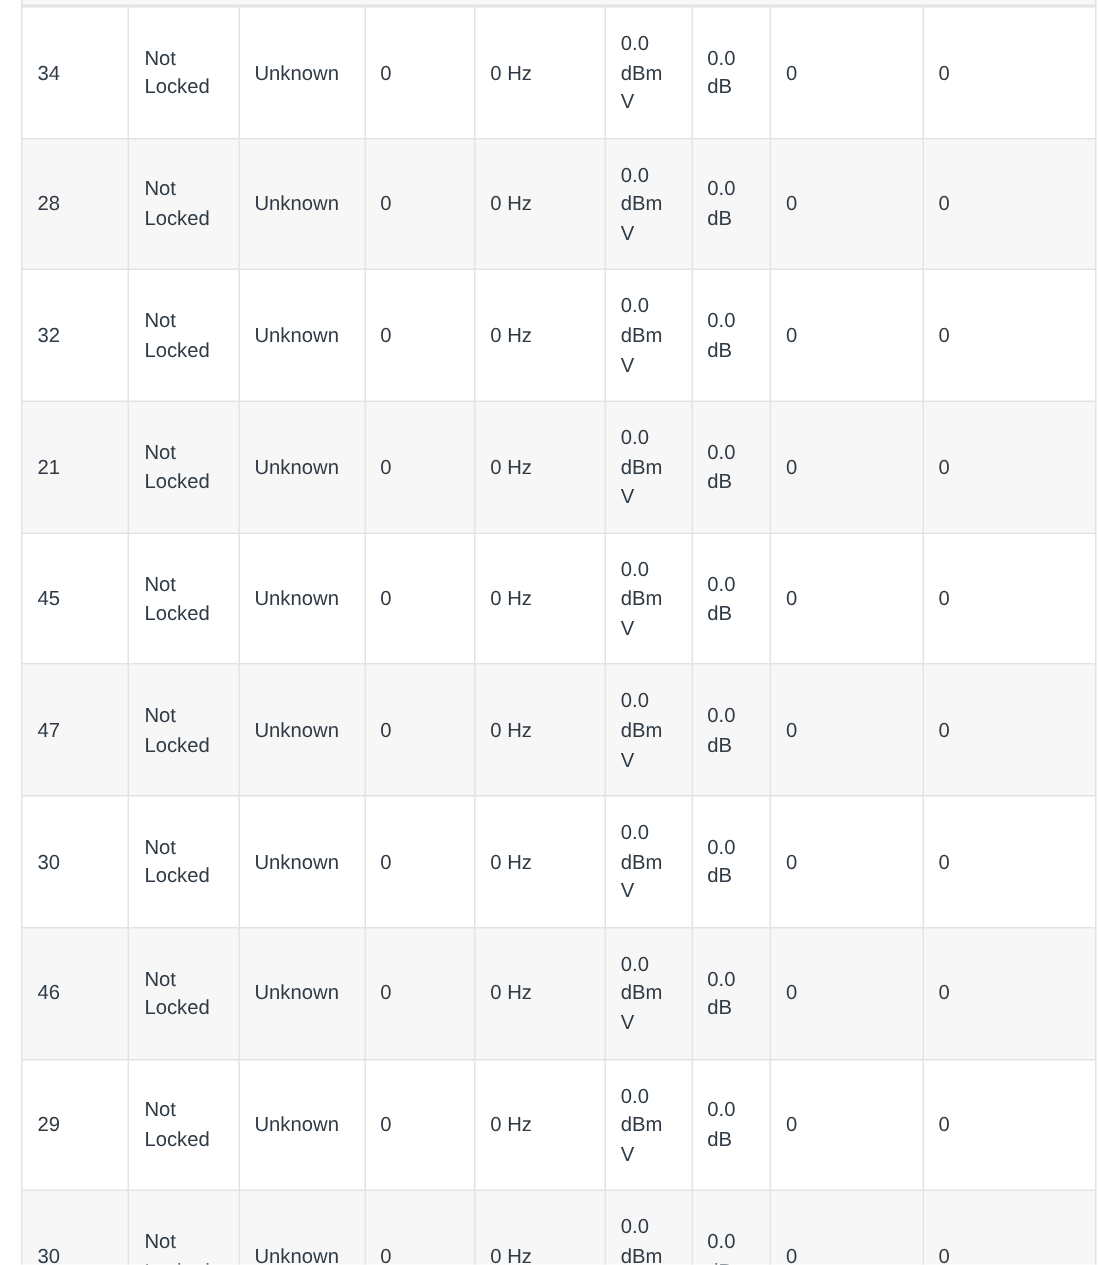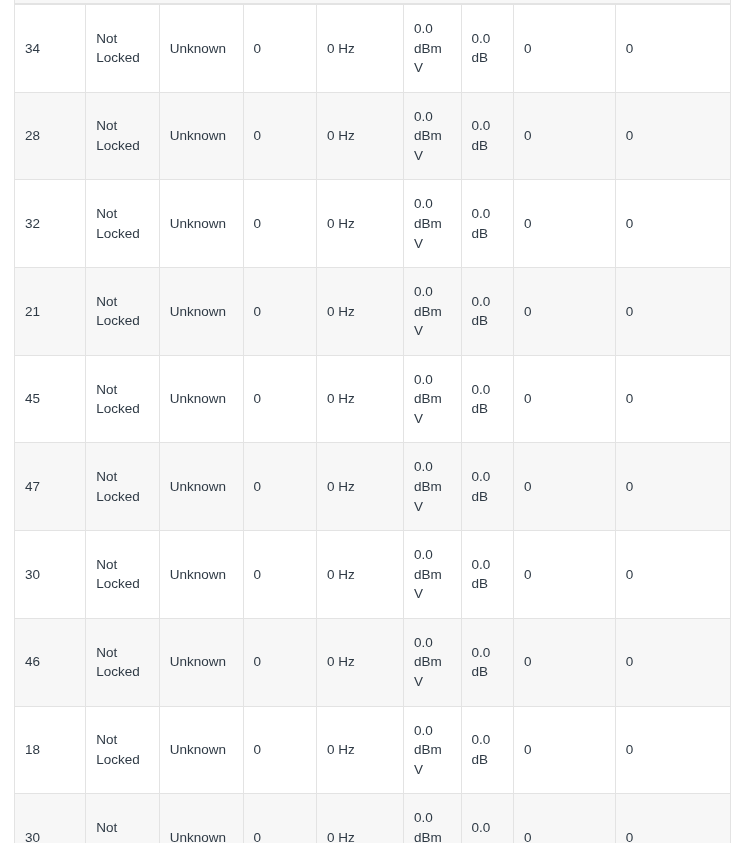--- a/index.html
+++ b/index.html
@@ -162,21 +162,21 @@
           <td>Not Locked</td>
           <td>Unknown</td>
           <td>0</td>
           <td>0 Hz</td>
           <td>0.0 dBmV</td>
           <td>0.0 dB</td>
           <td>0</td>
           <td>0</td>
         </tr>
         <tr class="row-odd">
-          <td>18</td>
+          <td>29</td>
           <td>Not Locked</td>
           <td>Unknown</td>
           <td>0</td>
           <td>0 Hz</td>
           <td>0.0 dBmV</td>
           <td>0.0 dB</td>
           <td>0</td>
           <td>0</td>
         </tr>
         <tr class="row-even">

